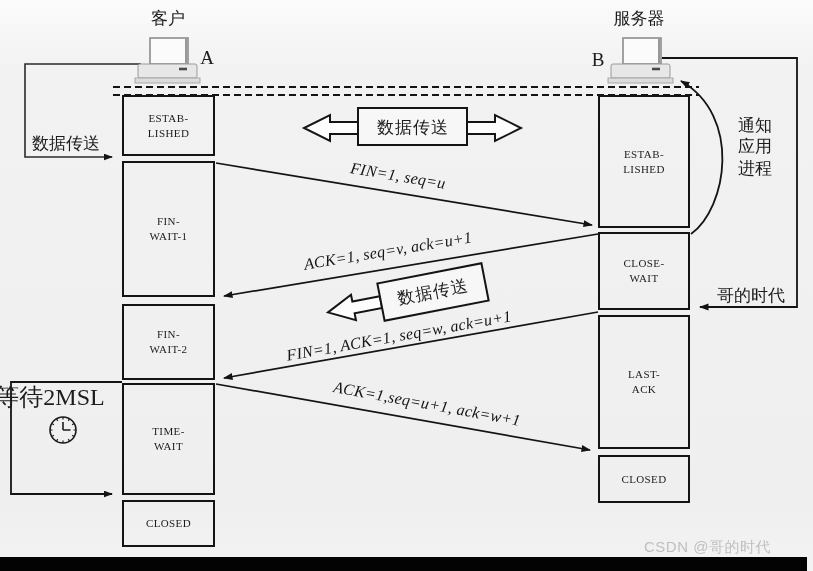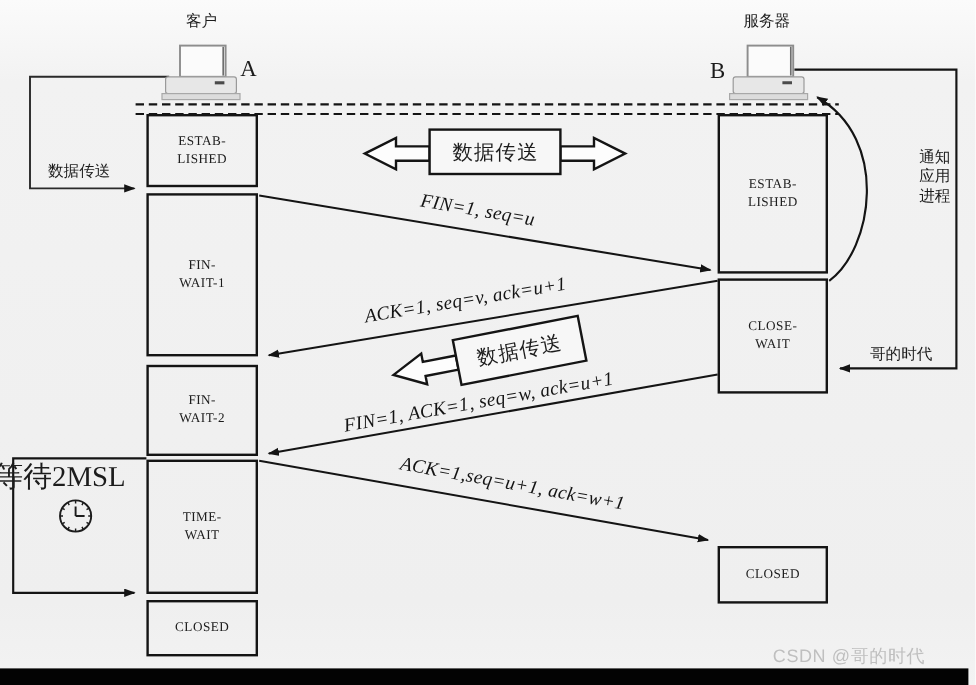--- a/index.html
+++ b/index.html
@@ -2,22 +2,22 @@
 <html><head>
 <meta charset="utf-8">
 <style>
   html,body{margin:0;padding:0;background:#ffffff;}
   .stage{
     position:relative;width:813px;height:571px;overflow:hidden;
     background:linear-gradient(180deg,#fbfbfb 0%,#f2f2f2 12%,#efefef 88%,#f3f3f3 100%);
     font-family:"Liberation Serif","DejaVu Serif",serif;color:#1c1c1c;
   }
   .stage svg.overlay{position:absolute;left:0;top:0;}
-  .lbl{position:absolute;transform:translate(-50%,-50%);white-space:nowrap;font-size:13px;color:#1c1c1c;}
-  .pre{white-space:pre-line;text-align:right;line-height:1.25;margin-left:24px;}
+  .lbl{position:absolute;transform:translate(-50%,-50%);white-space:nowrap;font-size:17px;color:#1c1c1c;}
+  .pre{white-space:pre-line;text-align:right;line-height:1.25;}
   .state-box{
     position:absolute;border:2px solid #141414;display:flex;align-items:center;justify-content:center;
     text-align:center;font-size:11px;line-height:1.32;letter-spacing:.4px;white-space:pre-line;box-sizing:border-box;
   }
   .msg{
     position:absolute;transform-origin:center;font-style:italic;font-size:16px;letter-spacing:.3px;
     white-space:nowrap;color:#141414;
   }
   .host-letter{font-size:19px;}
   .datatext{font-size:17px;letter-spacing:1px;}
@@ -93,22 +93,24 @@
   <div class="state-box" style="left:122px;top:161px;width:93px;height:136px;">FIN-
 WAIT-1</div>
   <div class="state-box" style="left:122px;top:304px;width:93px;height:76px;">FIN-
 WAIT-2</div>
   <div class="state-box" style="left:122px;top:383px;width:93px;height:112px;">TIME-
 WAIT</div>
   <div class="state-box" style="left:122px;top:500px;width:93px;height:47px;">CLOSED</div>
 
   <div class="state-box" style="left:598px;top:95px;width:92px;height:133px;">ESTAB-
 LISHED</div>
-  <div class="state-box" style="left:598px;top:232px;width:92px;height:96px;">CLOSE-
+  <div class="state-box" style="left:598px;top:232px;width:92px;height:78px;">CLOSE-
 WAIT</div>
+  <div class="state-box" style="left:598px;top:315px;width:92px;height:134px;">LAST-
+ACK</div>
   <div class="state-box" style="left:598px;top:455px;width:92px;height:48px;">CLOSED</div>
 
   <div class="lbl" style="left:66px;top:143px;">数据传送</div>
   <div class="lbl" style="left:751px;top:295px;">哥的时代</div>
   <div class="lbl pre" style="left:755px;top:147px;">通知
 应用
 进程</div>
   <div class="lbl" style="left:50px;top:397px;font-size:24px;">等待2MSL</div>
 
   <div class="lbl datatext" style="left:413px;top:127px;">数据传送</div>

